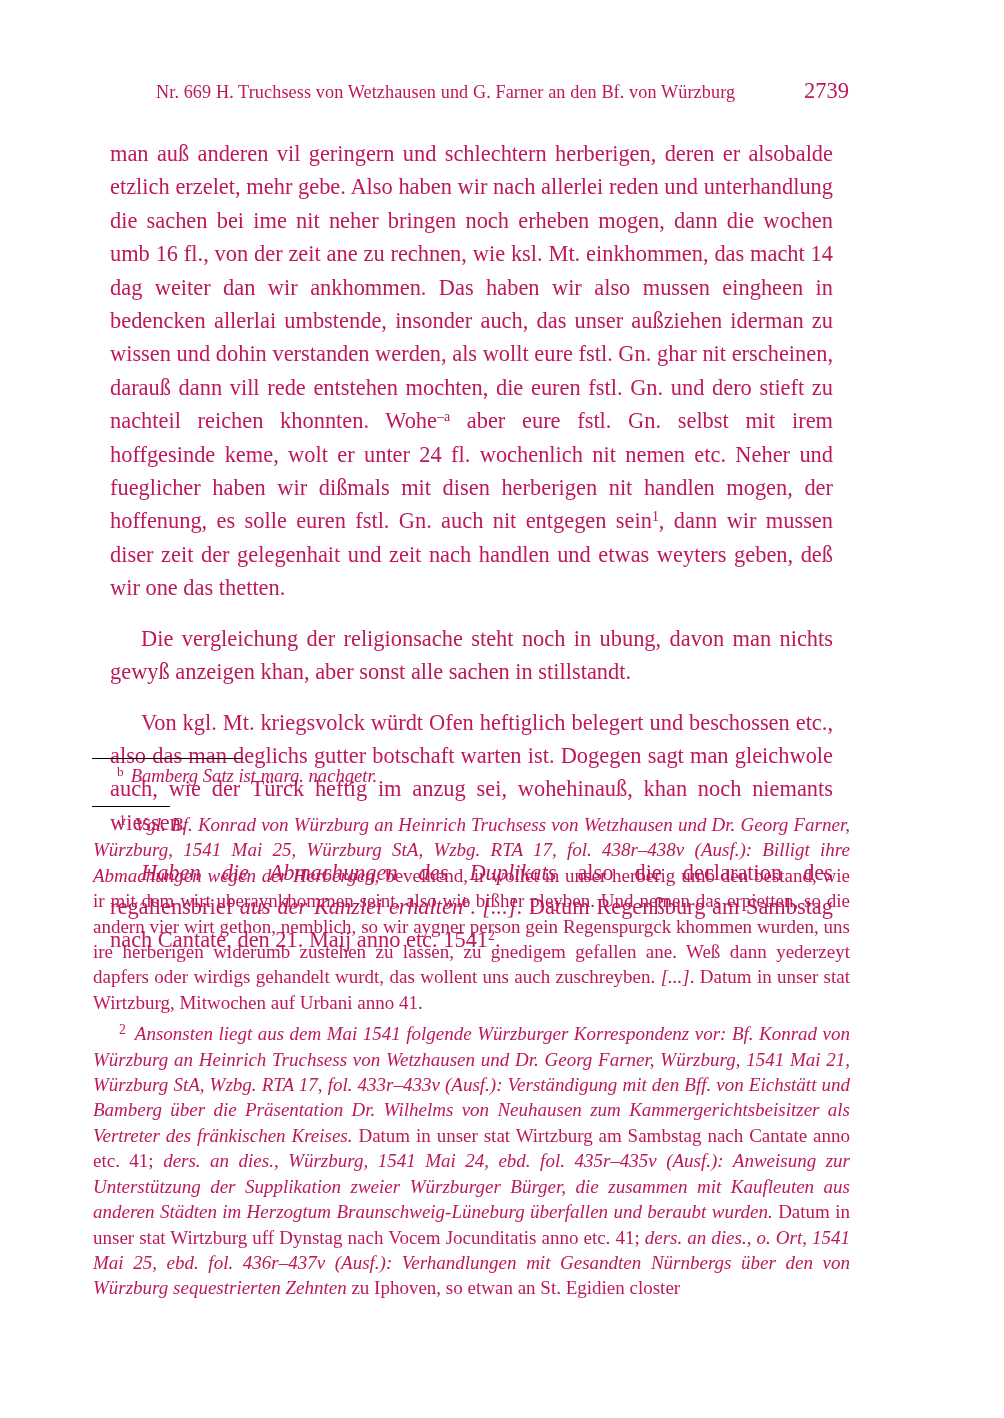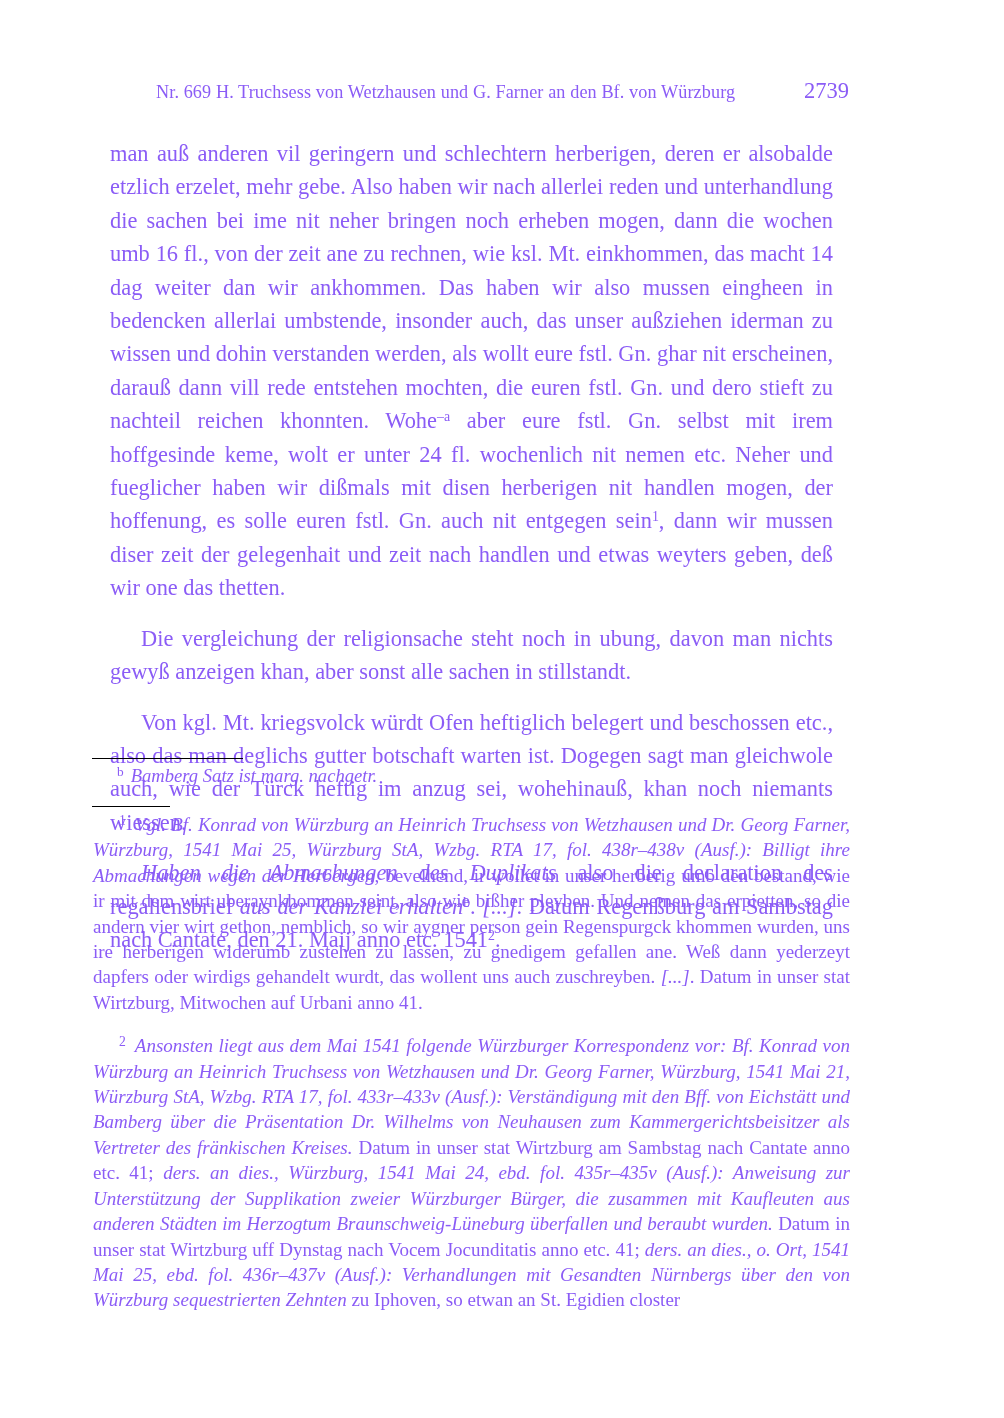--- a/index.html
+++ b/index.html
@@ -6,21 +6,21 @@
     margin: 0;
     padding: 0;
     background: #ffffff;
   }
   .page {
     position: relative;
     width: 1004px;
     height: 1418px;
     background: #ffffff;
     font-family: "Liberation Serif", "DejaVu Serif", serif;
-    color: #8b5cf6;
+    color: #be185d;
     overflow: hidden;
   }
 
   
   .runhead {
     position: absolute;
     left: 93px;
     top: 78px;
     width: 756px;
     display: flex;
@@ -103,21 +103,21 @@
   }
   p.fn {
     margin: 0;
     font-size: 19px;
     line-height: 25.4px;
     text-align: justify;
     text-justify: inter-word;
     text-indent: 26px;
     hyphens: manual;
   }
-  p.fn + p.fn { margin-top: 18px; }
+  p.fn + p.fn { margin-top: 6px; }
   p.fn .fnum {
     font-style: normal;
     font-size: 0.72em;
     vertical-align: 0.46em;
     line-height: 0;
     padding-right: 9px;
   }
 </style>
 </head>
 <body>

